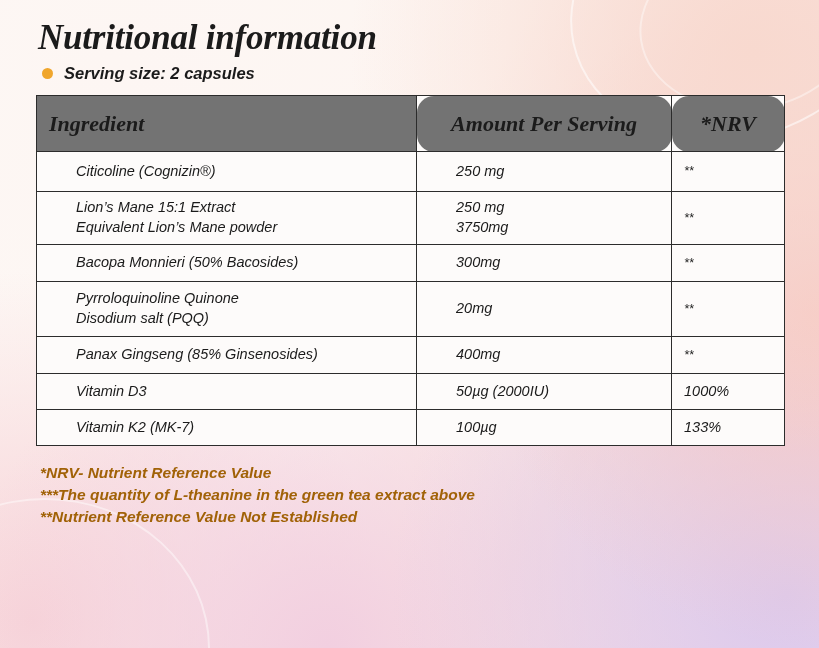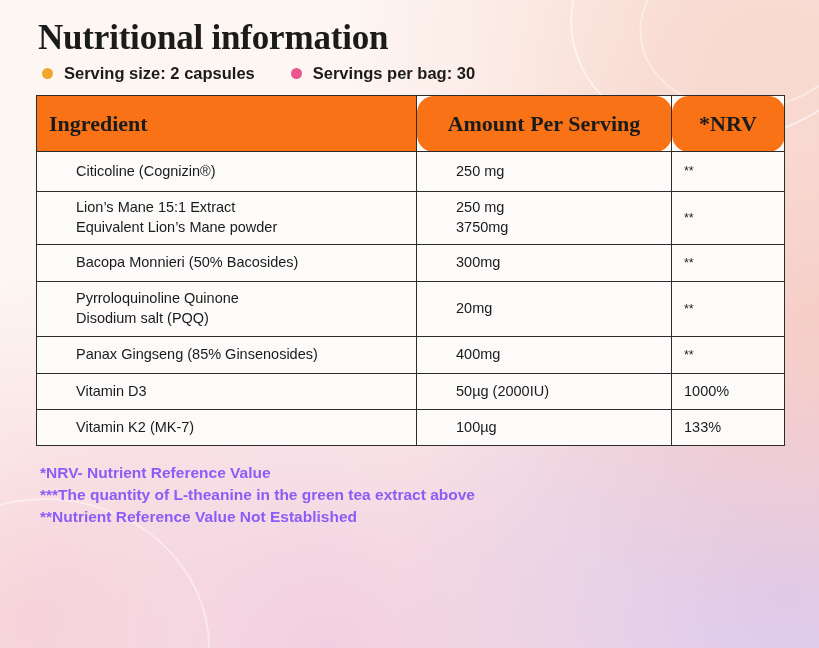--- a/index.html
+++ b/index.html
@@ -32,20 +32,21 @@
     border: 2px solid rgba(255,255,255,0.55);
   }
   .sw1 { right: -70px; top: -120px; width: 320px; height: 260px; transform: rotate(-12deg); }
   .sw2 { right: -40px; top: -60px; width: 220px; height: 170px; transform: rotate(-8deg); border-color: rgba(255,255,255,0.4); }
   .sw3 { left: -120px; bottom: -150px; width: 330px; height: 300px; border-color: rgba(255,255,255,0.45); }
 
   .content {
     position: relative;
     z-index: 2;
     padding: 18px 34px 0 36px;
+    font-style: italic;
   }
   h1 {
     font-family: "Liberation Serif", serif;
     font-size: 35px;
     font-weight: bold;
     color: #1b1b1b;
     margin: 0 0 6px 2px;
     letter-spacing: -0.2px;
   }
   .serving-row {
@@ -75,61 +76,57 @@
     padding: 0 12px;
     text-align: left;
     vertical-align: middle;
     color: #1b1b1b;
   }
   thead th {
     font-family: "Liberation Serif", serif;
     font-size: 22px;
     font-weight: bold;
     height: 56px;
-    background: #f97316;
+    background: #737373;
   }
   thead th.c2, thead th.c3 { text-align: center; border-radius: 17px; }
   tbody td { font-size: 14.5px; line-height: 1.35; }
   tbody td.c2, tbody td.c3 { }
   tbody td.c3 { font-size: 12.5px; }
   tbody td.c3.pct { font-size: 14.5px; }
   .col1 { width: 380px; }
   .col2 { width: 255px; }
   .col3 { width: 113px; }
   .sub { display: block; margin-left: 27px; }
   .gap { height: 9px; }
 
   .footnotes {
     margin: 16px 0 0 4px;
     font-size: 15.5px;
     font-weight: bold;
-    color: #8b5cf6;
+    color: #a16207;
     line-height: 1.42;
   }
 </style>
 </head>
 <body>
 
 <div class="bg"></div>
 <div class="swoosh sw1"></div>
 <div class="swoosh sw2"></div>
 <div class="swoosh sw3"></div>
 
 <div class="content">
 
   <h1>Nutritional information</h1>
 
   <div class="serving-row">
     <div class="serving-item">
       <span class="dot" style="background:#f0a62c"></span>
       <span>Serving size: 2 capsules</span>
-    </div>
-    <div class="serving-item">
-      <span class="dot" style="background:#e8588f"></span>
-      <span>Servings per bag: 30</span>
     </div>
   </div>
 
   <table>
     <colgroup>
       <col class="col1">
         <col class="col2">
         <col class="col3">
     </colgroup>
     <thead>

